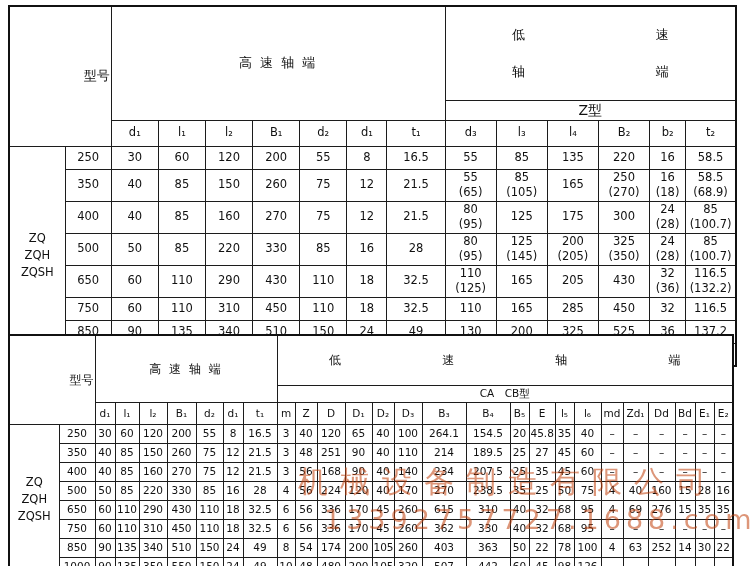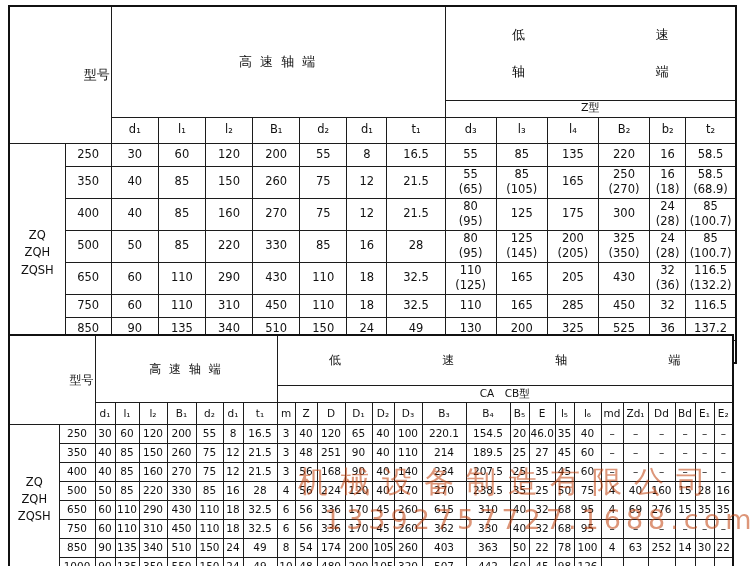--- a/index.html
+++ b/index.html
@@ -11,21 +11,21 @@
     border-collapse:collapse;table-layout:fixed;position:absolute;background:#fff;
     border:2px solid #111;
   }
   #t1{left:8px;top:5px;width:729px;font-size:11.5px;}
   #t2{left:8px;top:334px;width:724px;font-size:10.5px;}
   th,td{
     border:1px solid #1c1c1c;text-align:center;vertical-align:middle;
     padding:0 1px;font-weight:normal;white-space:pre-line;line-height:1.35;overflow:hidden;
   }
   #t1 tr.h1 th{height:40px;font-size:13px;}
-  #t1 tr.h2 th{height:16px;font-size:11px;}
+  #t1 tr.h2 th{height:16px;font-size:14px;}
   #t1 tr.h3 th{height:25px;font-size:11.5px;}
   #t1 tbody tr{height:23px;}
   #t2 tr.h1 th{height:19px;font-size:12px;}
   #t2 tr.h2 th{height:16px;font-size:10.5px;}
   #t2 tr.h3 th{height:21px;font-size:10.5px;}
   #t2 tbody tr{height:19px;}
   .corner{font-size:13px;text-align:right;}
   .grp{letter-spacing:2px;margin-top:44px;}
   .spread{display:flex;justify-content:space-around;align-items:center;}
   #t1 .spread{height:20px;}
@@ -331,24 +331,24 @@
         <td>200</td>
         <td>55</td>
         <td>8</td>
         <td>16.5</td>
         <td>3</td>
         <td>40</td>
         <td>120</td>
         <td>65</td>
         <td>40</td>
         <td>100</td>
-        <td>220.1</td>
+        <td>264.1</td>
         <td>154.5</td>
         <td>20</td>
-        <td>46.0</td>
+        <td>45.8</td>
         <td>35</td>
         <td>40</td>
         <td>–</td>
         <td>–</td>
         <td>–</td>
         <td>–</td>
         <td>–</td>
         <td>–</td>
       </tr>
       <tr>

